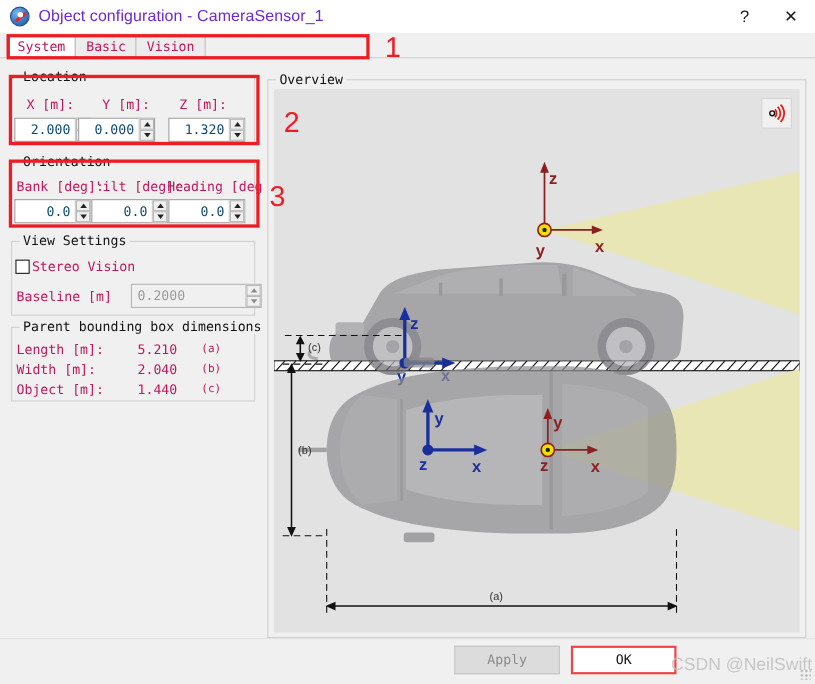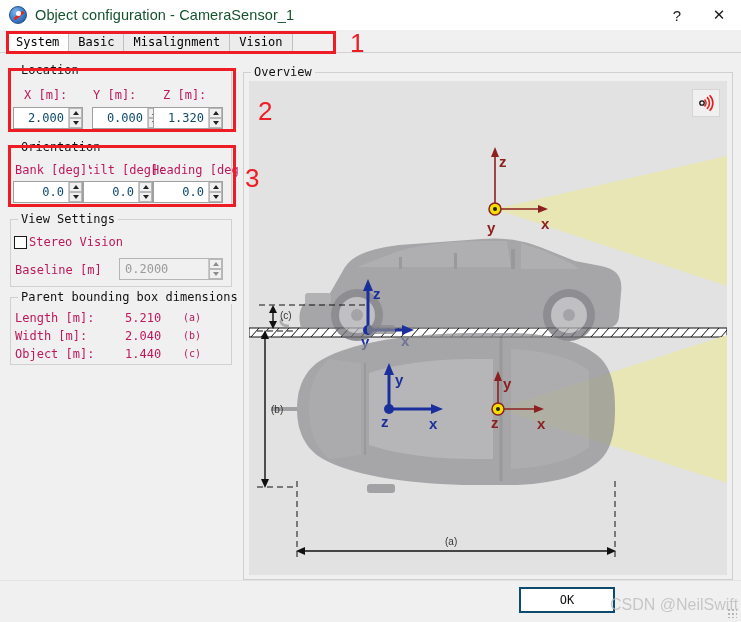--- a/index.html
+++ b/index.html
@@ -32,21 +32,21 @@
     content:""; position:absolute; left:3px; top:7px;
     width:12px; height:3px; background:#e02b20;
     transform:rotate(-38deg); border-radius:1px;
   }
   .app-icon::after {
     content:""; position:absolute; left:6px; top:4px;
     width:5px; height:5px; background:#fff; border-radius:50%;
   }
   .title-text {
     font-family:"Liberation Sans",sans-serif;
-    font-size:14.5px; color:#14532d; letter-spacing:0.1px;
+    font-size:14.5px; color:#6d28d9; letter-spacing:0.1px;
   }
   .title-btns { position:absolute; right:0; top:0; height:30px; display:flex; }
   .title-btn {
     width:40px; height:30px; display:flex; align-items:center; justify-content:center;
     font-family:"Liberation Sans",sans-serif; font-size:15px; color:#1a1a1a;
     cursor:default;
   }
   .title-btn.close { width:44px; }
 
   
@@ -54,21 +54,21 @@
     position:absolute; left:6px; top:32px;
     display:flex; align-items:flex-end; height:20px;
   }
   .tab {
     height:20px; line-height:19px;
     padding:0 9px;
     background:#ececec;
     border:1px solid #c0c0c0;
     border-bottom:none;
     font-size:12px;
-    color:#000000;
+    color:#be185d;
     margin-right:-1px;
     white-space:nowrap;
   }
   .tab.active { background:#ffffff; border-color:#b0b0b0; }
   .tabline {
     position:absolute; left:0; top:52px; width:741px; height:1px; background:#d2d2d2;
   }
 
   
   .groupbox {
@@ -132,21 +132,21 @@
     display:flex; align-items:center; justify-content:center;
   }
 
   
   .btnbar { position:absolute; left:0; bottom:0; width:741px; height:42px; background:#f0f0f0; border-top:1px solid #e3e3e3;}
   .btn {
     position:absolute; height:26px; line-height:24px; text-align:center;
     font-size:12px; border:1px solid #adadad; background:#e1e1e1; color:#111;
   }
   .btn.disabled { color:#8a8a8a; background:#dcdcdc; border-color:#c4c4c4; }
-  .btn.default { background:#ffffff; border:2px solid #0c4a6e; line-height:22px; }
+  .btn.default { background:#ffffff; border:2px solid #ef4444; line-height:22px; }
 
   
   .redbox { position:absolute; border:3px solid #ee1c24; pointer-events:none; }
   .rednum {
     position:absolute; color:#ee1c24;
     font-family:"Liberation Sans",sans-serif;
     font-size:26px; font-weight:400;
   }
 
   .watermark {
@@ -168,21 +168,20 @@
     <div class="title-btn">?</div>
     <div class="title-btn close">✕</div>
   </div>
 </div>
 
 <div class="tabline"></div>
 
 <div class="tabstrip">
   <div class="tab active">System</div>
   <div class="tab">Basic</div>
-  <div class="tab">Misalignment</div>
   <div class="tab">Vision</div>
 </div>
 
 <div class="groupbox" style="left:10px; top:70px; width:222px; height:60px;">
   <div class="gb-title">Location</div>
 </div>
 <div class="lbl" style="left:24px; top:88px;">X  [m]:</div>
 <div class="lbl" style="left:93px; top:88px;">Y  [m]:</div>
 <div class="lbl" style="left:163px; top:88px;">Z  [m]:</div>
 
@@ -192,21 +191,21 @@
     <div class="btns">
       <div>
           <span class="arrow-u"></span>
         </div>
       <div>
           <span class="arrow-d"></span>
         </div>
     </div>
   </div>
 </div>
-<div class="field-row" style="left:92px; top:107px;align-items:center;">
+<div class="field-row" style="left:71px; top:107px;align-items:center;">
   <div class="spin">
     <div class="val">0.000</div>
     <div class="btns">
       <div>
           <span class="arrow-u"></span>
         </div>
       <div>
           <span class="arrow-d"></span>
         </div>
     </div>
@@ -275,21 +274,21 @@
 
 <div class="groupbox" style="left:10px; top:219px; width:222px; height:68px;">
   <div class="gb-title">View Settings</div>
 </div>
 <div style="position:absolute; left:14px; top:235px; display:flex; align-items:center;">
   <span class="chk"></span>
   <span class="lbl" style="position:static; margin-left:2px;">Stereo Vision</span>
 </div>
 <div class="lbl" style="left:15px; top:263px;">Baseline [m]</div>
 <div class="field-row" style="left:119px; top:258px;">
-  <div class="spin disabled" style="width:104px;">
+  <div class="spin disabled" style="width:119px;">
     <div class="val">0.2000</div>
     <div class="btns">
       <div>
           <span class="arrow-u" style="border-bottom-color:#8c8c8c;"></span>
         </div>
       <div>
           <span class="arrow-d" style="border-top-color:#8c8c8c;"></span>
         </div>
     </div>
   </div>
@@ -493,20 +492,21 @@
         <circle cx="5" cy="9" r="2.2" fill="none" stroke="#111" stroke-width="1.3"></circle>
         <path d="M7.5,5.5 A5,5 0 0 1 7.5,12.5" fill="none" stroke="#e01b18" stroke-width="1.6"></path>
         <path d="M10,3.2 A8,8 0 0 1 10,14.8" fill="none" stroke="#e01b18" stroke-width="1.6"></path>
         <path d="M12.6,1.2 A11,11 0 0 1 12.6,16.8" fill="none" stroke="#e01b18" stroke-width="1.6"></path>
       </svg>
     </div>
   </div>
 </div>
 
 <div class="btnbar">
+  <div class="btn disabled" style="left:413px; top:6px; width:96px;">Apply</div>
   <div class="btn default" style="left:519px; top:6px; width:96px;">OK</div>
 </div>
 
 <div style="position:absolute; right:4px; bottom:4px; width:10px; height:10px;
             background:
               radial-gradient(circle, #b5b5b5 1px, transparent 1.2px) 0 0/4px 4px;"></div>
 
 <div class="watermark">CSDN @NeilSwift</div>
 
 <div class="redbox" style="left:6px; top:31px; width:330px; height:23px;"></div>

